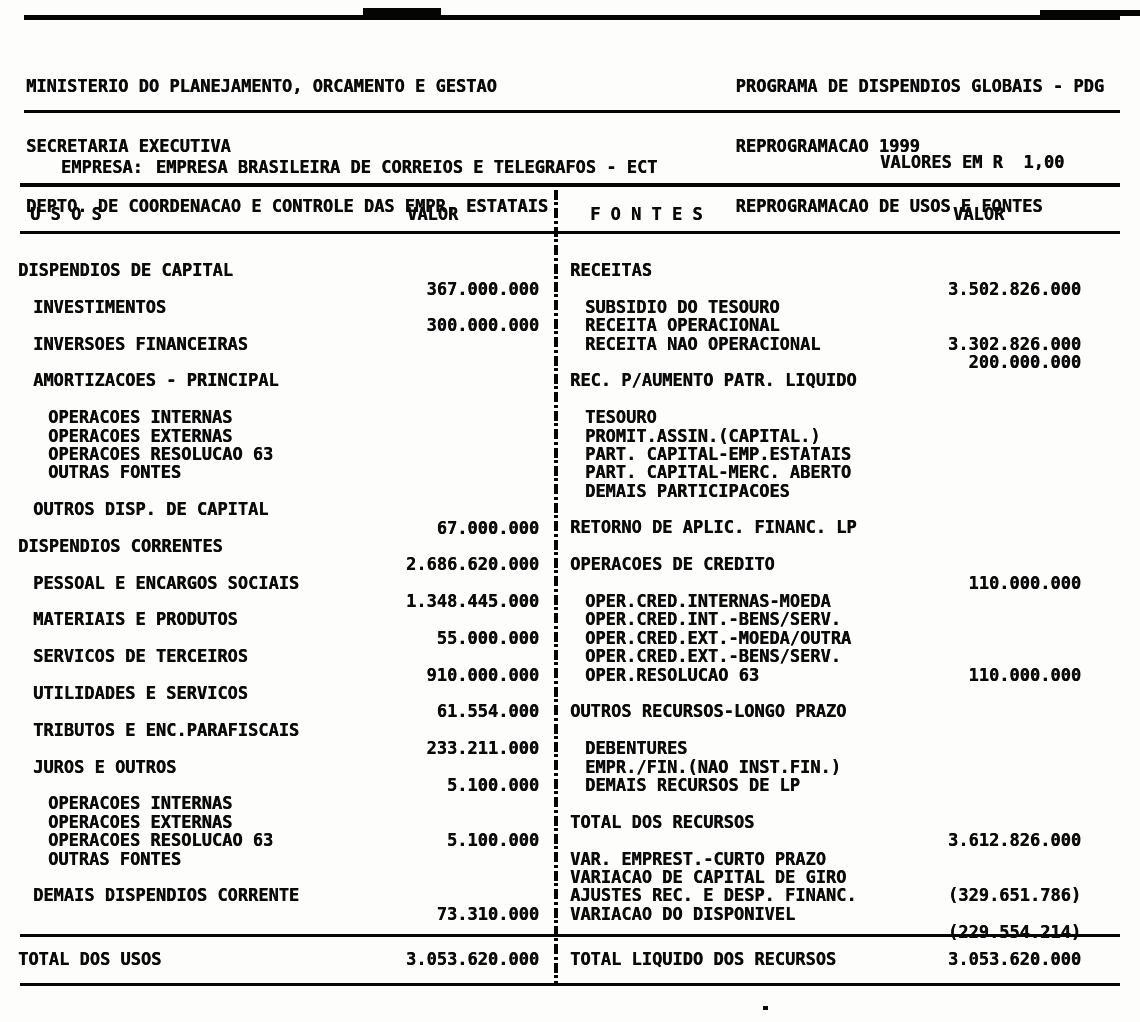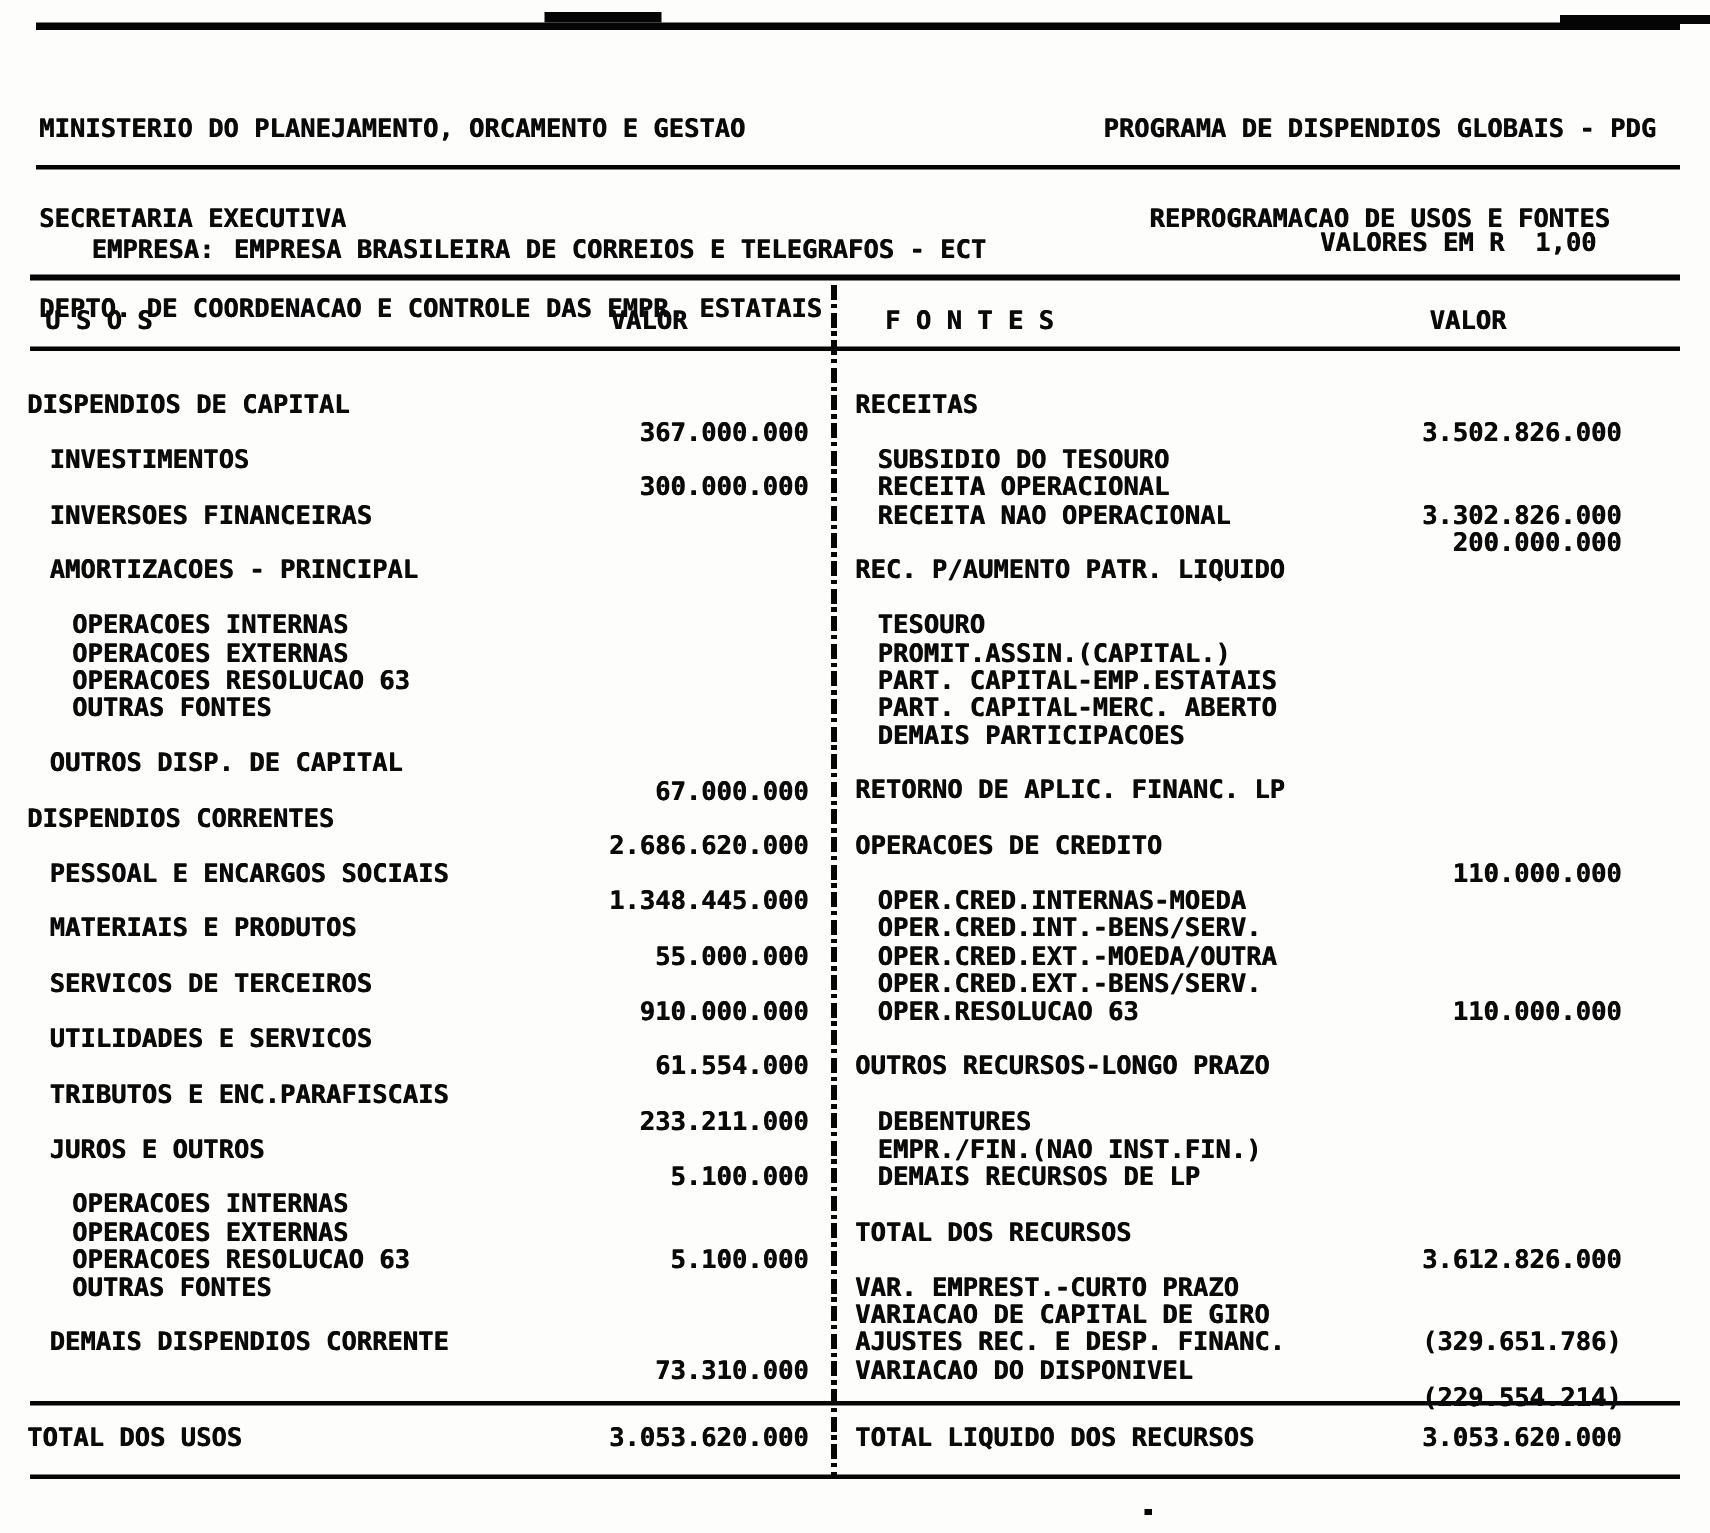--- a/index.html
+++ b/index.html
@@ -31,21 +31,21 @@
   .vdivider {
     position:absolute; left:554px; top:190px; width:4px; height:794px;
     background:repeating-linear-gradient(to bottom,
       #050505 0px, #050505 10px,
       transparent 10px, transparent 12.5px,
       #050505 12.5px, #050505 15.5px,
       transparent 15.5px, transparent 18.4px);
   }
 
   .hdr-left  { position:absolute; left:26px;  top:36px; line-height:20px; }
-  .hdr-right { position:absolute; right:36px; top:36px; line-height:20px; text-align:center; }
+  .hdr-right { position:absolute; right:36px; top:36px; line-height:20px; text-align:left; }
 
   .company-line { position:absolute; left:20px; top:137px; }
   .company-line .name { margin-left:13px; }
   .currency-note { position:absolute; left:880px; top:152px; }
 
   .colhdr { position:absolute; top:204px; }
   .uses-title  { left:30px; }
   .uses-valhdr { left:407px; }
   .src-title   { left:590px; }
   .src-valhdr  { left:953px; }
@@ -81,20 +81,21 @@
   <div class="vdivider"></div>
 
   <div class="hdr-left">
     <div>MINISTERIO DO PLANEJAMENTO, ORCAMENTO E GESTAO</div>
     <div>SECRETARIA EXECUTIVA</div>
     <div>DEPTO. DE COORDENACAO E CONTROLE DAS EMPR. ESTATAIS</div>
   </div>
 
   <div class="hdr-right">
     <div>PROGRAMA DE DISPENDIOS GLOBAIS - PDG</div>
+    <div>REPROGRAMACAO 1999</div>
     <div>REPROGRAMACAO DE USOS E FONTES</div>
   </div>
 
   <div class="company-line">
     <span>EMPRESA:</span><span class="name">EMPRESA BRASILEIRA DE CORREIOS E TELEGRAFOS - ECT</span>
   </div>
 
   <div class="currency-note">VALORES EM R  1,00</div>
 
   <span class="colhdr uses-title">U S O S</span>

